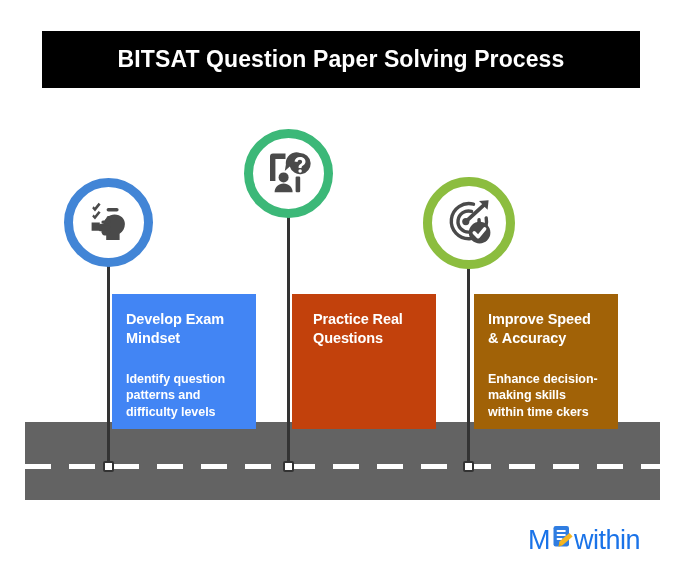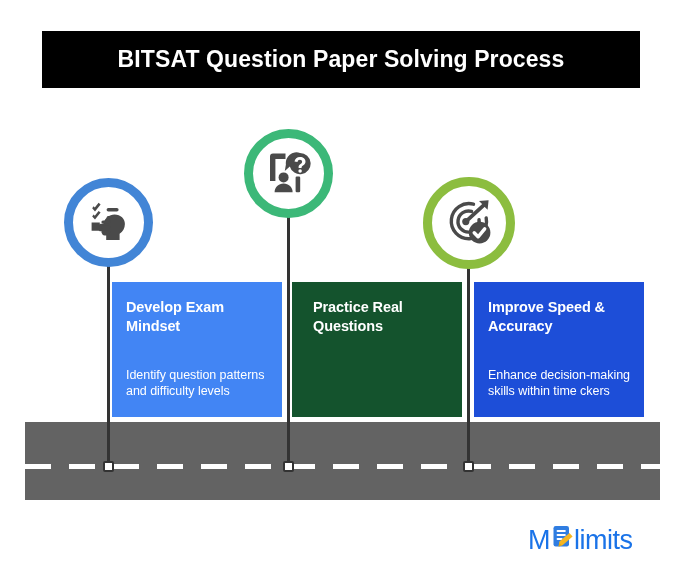--- a/index.html
+++ b/index.html
@@ -82,36 +82,36 @@
     background: #ffffff;
     display: flex;
     align-items: center;
     justify-content: center;
   }
   .icon-circle svg { display: block; }
 
   
   .step-card {
     position: absolute;
-    top: 282px;
-    width: 170px;
+    top: 294px;
+    width: 144px;
     height: 135px;
     padding: 16px 14px 0 14px;
     color: #ffffff;
   }
   .card-title {
     font-size: 14.5px;
     font-weight: bold;
     line-height: 1.33;
     letter-spacing: -0.1px;
   }
   .card-desc {
-    margin-top: 30px;
+    margin-top: 22px;
     font-size: 12.5px;
-    font-weight: normal;
+    font-weight: bold;
     line-height: 1.35;
     letter-spacing: -0.05px;
   }
 
   
   #logo {
     position: absolute;
     left: 528px;
     top: 524px;
     display: flex;
@@ -215,39 +215,39 @@
         <path d="M31.2 34.8 l3.9 4.0 l6.6 -8.0" fill="none" stroke="#ffffff" stroke-width="3.4" stroke-linecap="round" stroke-linejoin="round"></path>
       </svg>
     </span>
   </div>
 
   <div class="step-card" style="left:112px; background:#4285f4;">
     <div class="card-title">Develop Exam Mindset</div>
     <div class="card-desc">Identify question patterns and difficulty levels</div>
   </div>
 
-  <div class="step-card" style="left:292px; background:#14532d;padding-left:21px;">
+  <div class="step-card" style="left:292px; background:#c2410c;padding-left:21px;">
     <div class="card-title">Practice Real Questions</div>
   </div>
 
-  <div class="step-card" style="left:474px; background:#1d4ed8;">
+  <div class="step-card" style="left:474px; background:#a16207;">
     <div class="card-title">Improve Speed &amp; Accuracy</div>
     <div class="card-desc">Enhance decision-making skills within time ckers</div>
   </div>
 
   <div id="logo">
     <span id="logo-text-pre">M</span>
     <span id="logo-mark">
       <svg width="24" height="28" viewBox="0 0 24 28">
         <rect x="3.5" y="2.0" width="15.5" height="20.5" rx="2.2" fill="#2f7de1"></rect>
         <g fill="#ffffff">
           <rect x="6.6" y="6.0" width="9.2" height="1.9" rx="0.95"></rect>
           <rect x="6.6" y="10.0" width="9.2" height="1.9" rx="0.95"></rect>
           <rect x="6.6" y="14.0" width="6.0" height="1.9" rx="0.95"></rect>
         </g>
         <path d="M9.4 17.6 L19.4 9.0 L22.6 12.6 L12.6 21.2 L8.6 22.4 Z" fill="#f5b622"></path>
         <path d="M8.6 22.4 L9.4 19.1 L11.6 21.6 Z" fill="#e0a413"></path>
       </svg>
     </span>
-    <span id="logo-text-post">limits</span>
+    <span id="logo-text-post">within</span>
   </div>
 
 </div>
 
 </body></html>

